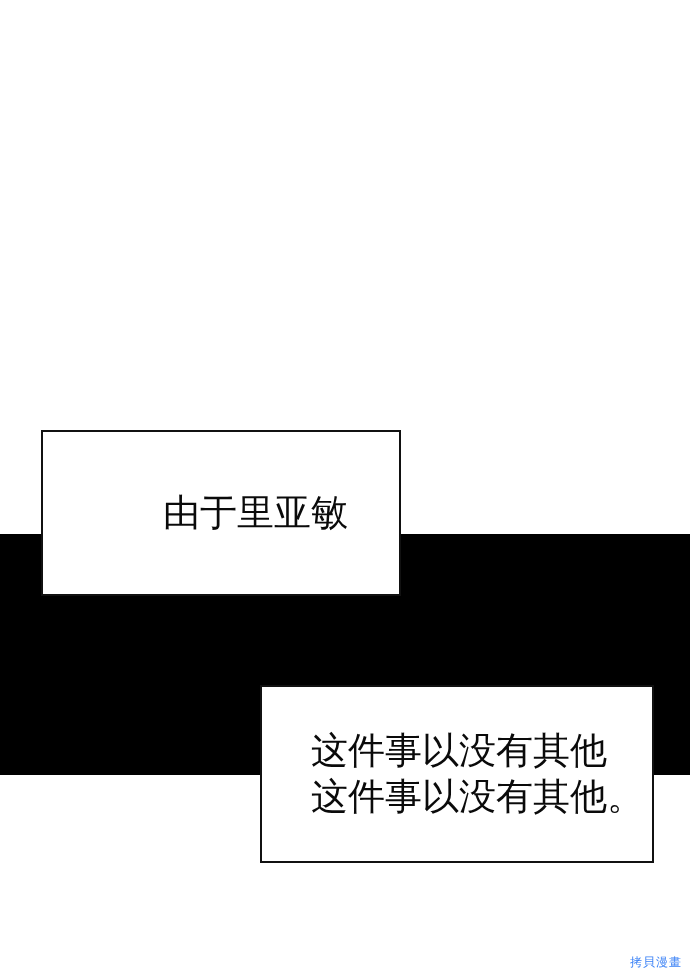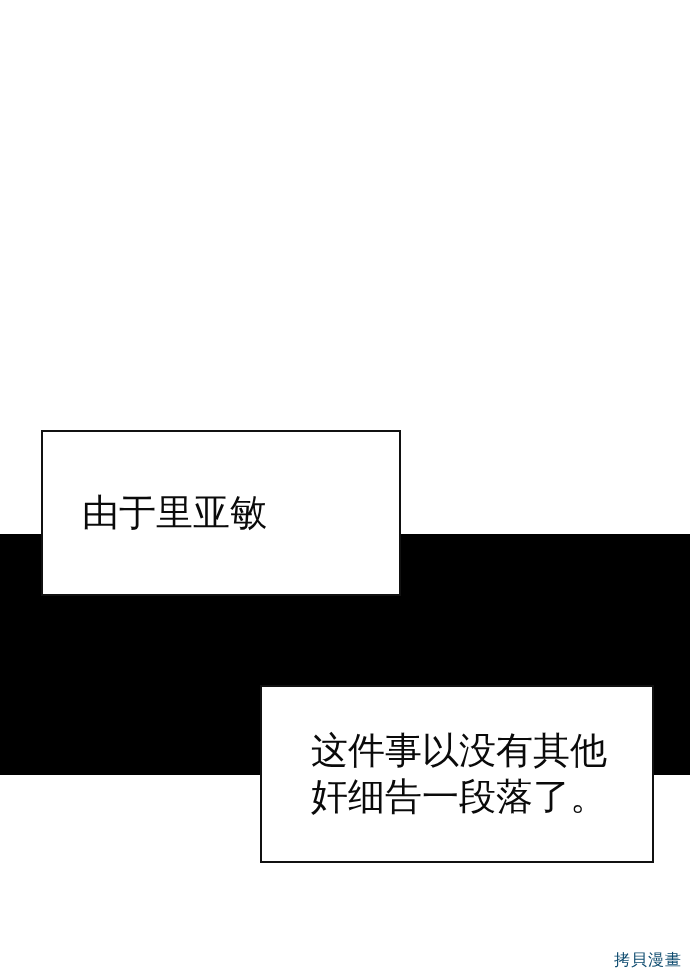--- a/index.html
+++ b/index.html
@@ -28,21 +28,21 @@
       border: 2px solid #111111;
       box-sizing: border-box;
       display: flex;
       align-items: center;
     }
     .caption-box.box1 {
       left: 41px;
       top: 430px;
       width: 360px;
       height: 166px;
-      padding-left: 39px;
+      padding-left: 120px;
     }
     .caption-box.box2 {
       left: 260px;
       top: 685px;
       width: 394px;
       height: 178px;
       padding-left: 49px;
     }
     .caption-text {
       color: #0a0a0a;
@@ -51,36 +51,36 @@
       letter-spacing: 0px;
       white-space: nowrap;
     }
     .caption-line {
       display: block;
     }
     .watermark {
       position: absolute;
       right: 8px;
       bottom: 6px;
-      font-size: 16px;
-      color: #0c4a6e;
+      font-size: 12px;
+      color: #3b82f6;
       letter-spacing: 1px;
     }
   </style>
 </head>
 <body>
 
 <div class="band"></div>
 
 <div class="caption-box box1">
   <div class="caption-text">
     <span class="caption-line">由于里亚敏</span>
   </div>
 </div>
 
 <div class="caption-box box2">
   <div class="caption-text">
     <span class="caption-line">这件事以没有其他</span>
-    <span class="caption-line">奸细告一段落了。</span>
+    <span class="caption-line">这件事以没有其他。</span>
   </div>
 </div>
 
 <div class="watermark">拷貝漫畫</div>
 
 </body></html>

